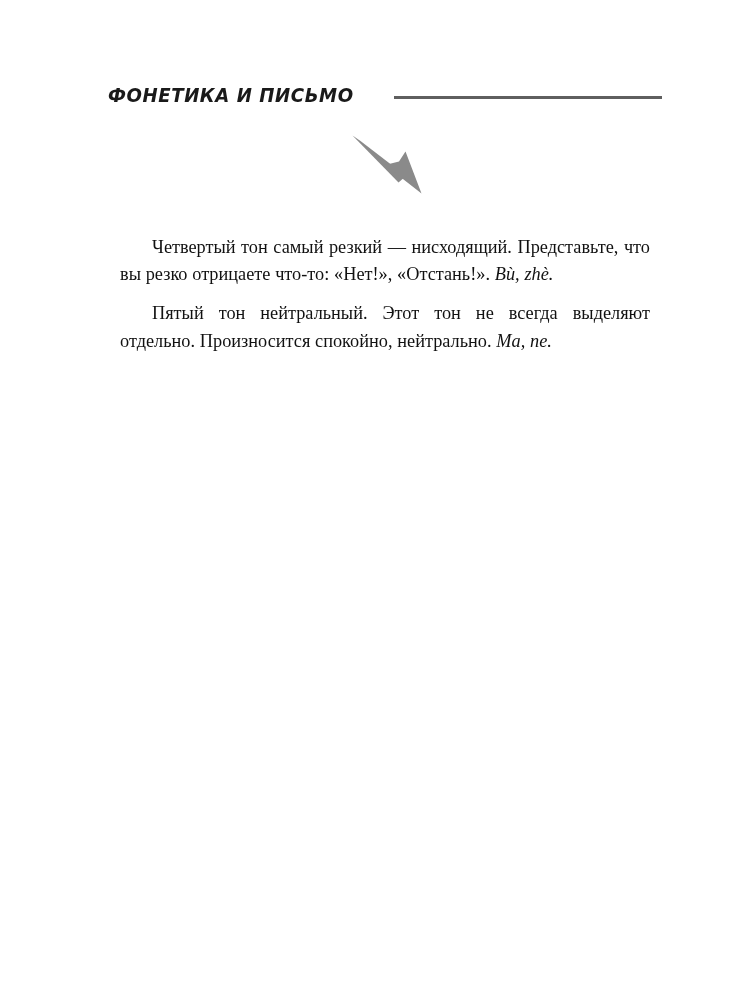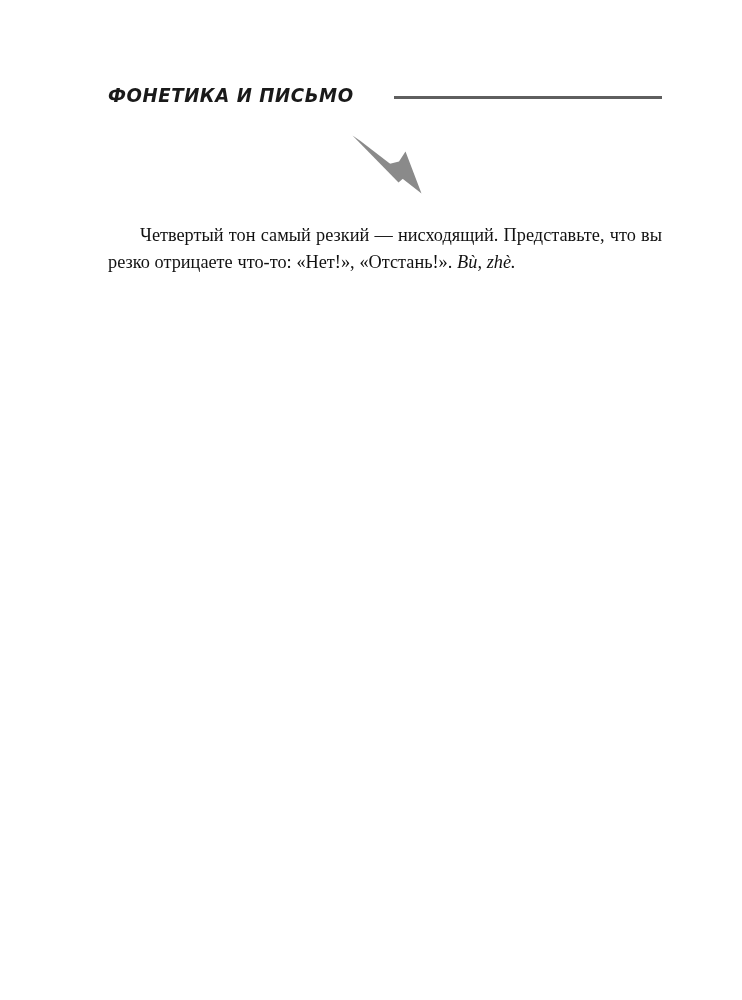--- a/index.html
+++ b/index.html
@@ -64,21 +64,21 @@
 
   
   .body-text {
     position: absolute;
     left: 108px;
     top: 222px;
     width: 554px;
   }
 
   .para {
-    margin: 0;
+    margin: 12px;
     font-size: 18.3px;
     line-height: 27.2px;
     text-align: justify;
     text-indent: 32px;
     hyphens: manual;
     word-spacing: 0.2px;
   }
 
   .para.spaced-before {
     margin-top: 27px;
@@ -119,19 +119,20 @@
         <path d="M8.5 3.5 L16.5 9.0 L62.0 44.0 L54.5 50.5 Z"></path>
         <path d="M41.0 33.0 L77.5 61.5 L61.5 19.5 L55.0 29.5 Z"></path>
       </g>
     </svg>
   </div>
 
   <div class="body-text">
 
     <p class="para"><span>Четвертый тон самый резкий — нисходящий. Представьте, что вы резко отрицаете что-то: «Нет!», «Отстань!». </span><i class="pinyin-italic">Bù, zhè.</i></p>
 
+    <p class="para"><span>Пятый тон нейтральный. Этот тон не всегда выделяют отдельно. Произносится спокойно, нейтрально. </span><i class="pinyin-italic">Ma, ne.</i></p>
 
 
   </div>
 
   <div class="folio">14</div>
 
 </div>
 
 </body></html>

